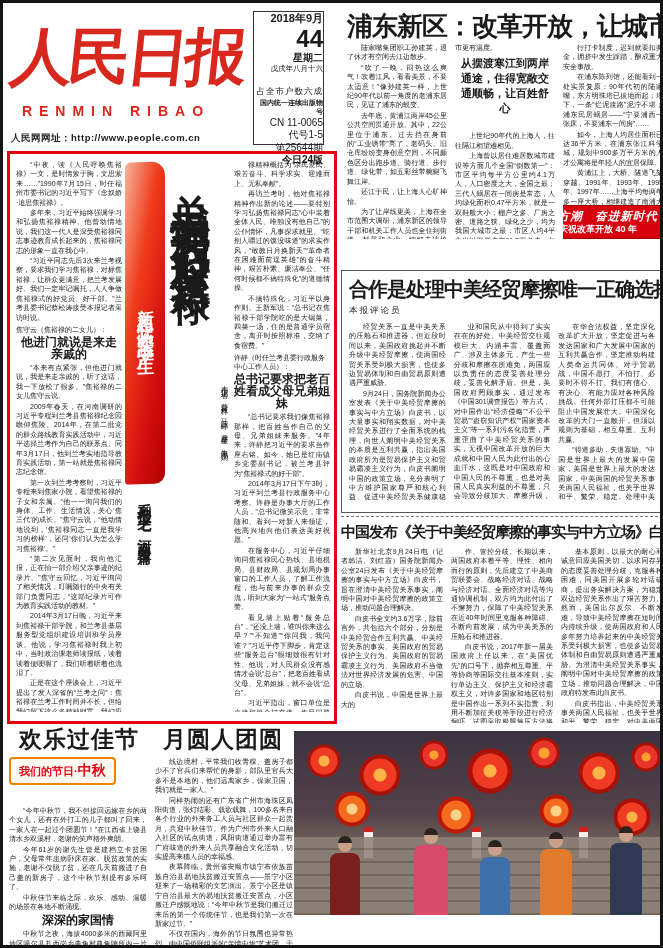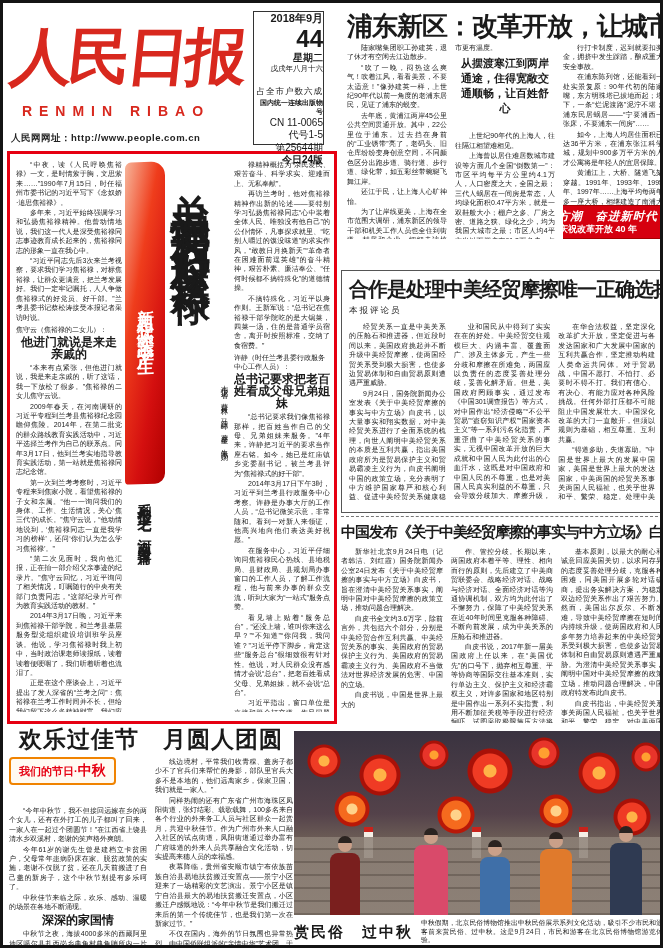--- a/index.html
+++ b/index.html
@@ -279,21 +279,14 @@
     <div class="person" style="left:246px;width:32px;height:66px;background:#e07a2c">
         <span class="head" style="left:9px;top:-15px"></span>
         <span class="hair" style="left:9px;top:-17px"></span>
       </div>
     <div class="person" style="left:316px;width:32px;height:72px;background:#2f3a52">
         <span class="head" style="left:9px;top:-15px"></span>
         <span class="hair" style="left:9px;top:-17px"></span>
       </div>
   </div>
 
-  <div class="caption">
-    <div class="cap-title">赏民俗　过中秋</div>
-    <div>
-      <div class="cap-body">中秋假期，北京民俗博物馆推出中秋民俗展示系列文化活动，吸引不少市民和游客前来赏民俗、过中秋。这是9月24日，市民和游客在北京民俗博物馆游览体验。</div>
-      <div class="cap-credit">新华社记者　鞠焕宗摄</div>
-    </div>
-  </div>
 
 </div>
 
 </body></html>

